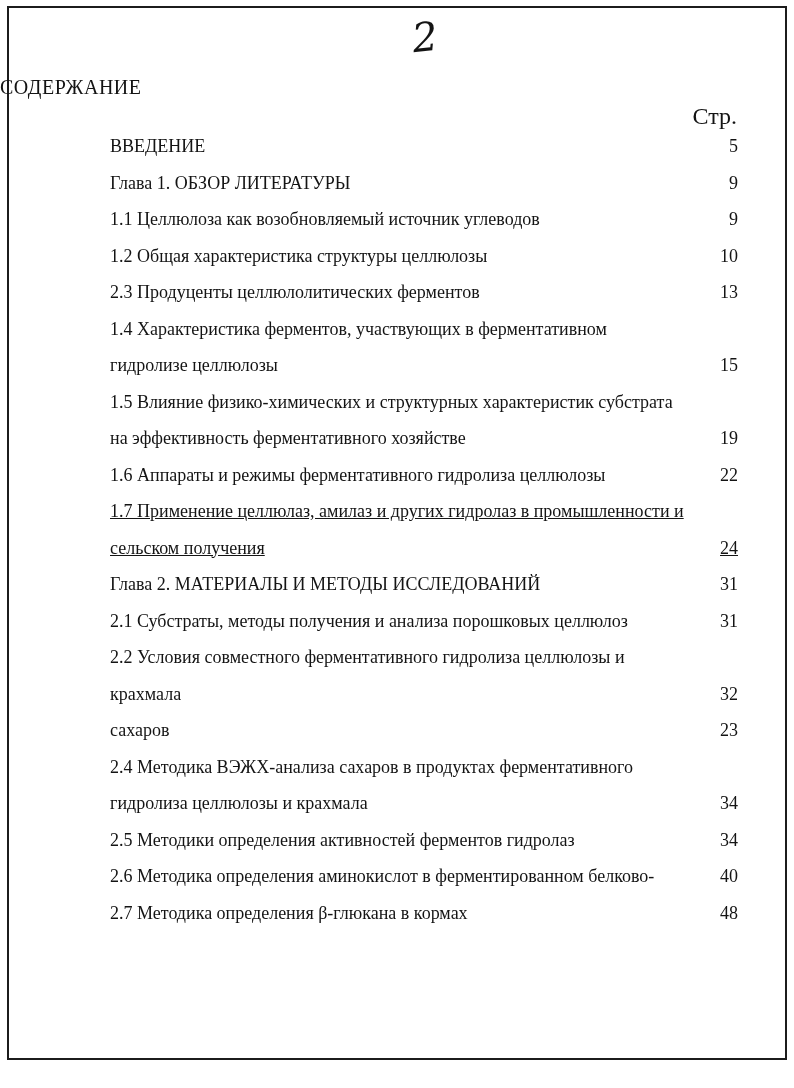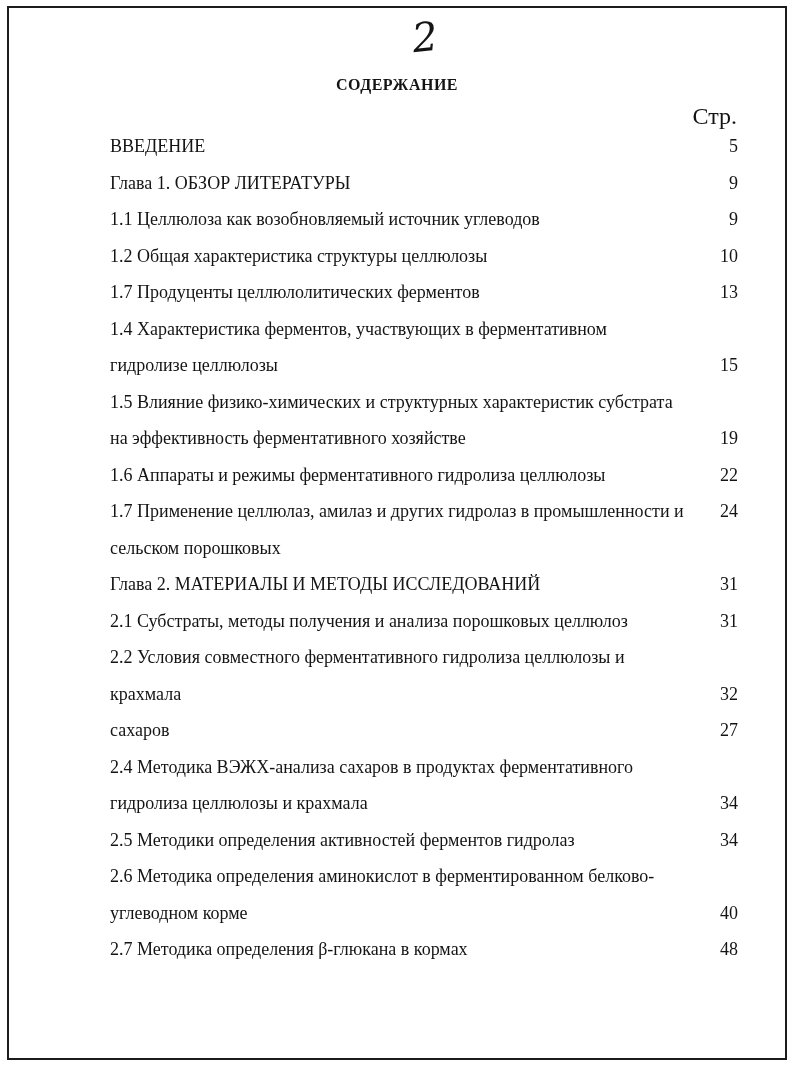--- a/index.html
+++ b/index.html
@@ -34,45 +34,44 @@
     font-family: "DejaVu Serif", serif;
     font-style: italic;
     font-size: 40px;
     transform: translateX(28px) rotate(-6deg);
   }
   .doc-title {
     position: absolute;
     top: 76px;
     left: 0;
     right: 0;
-    text-align: center;
-    font-size: 16px;
+    font-size: 20px;
     letter-spacing: 0.5px;
-    font-weight: bold;
   }
   .str-label {
     position: absolute;
     top: 103px;
     right: 57px;
     font-size: 24px;
   }
   .toc {
     position: absolute;
     top: 128px;
     left: 110px;
     right: 56px;
   }
   .toc-entry {
     display: flex;
     justify-content: space-between;
     align-items: flex-end;
     gap: 22px;
   }
   .toc-entry.align-start {
-    align-items: flex-start;
+    align-items: flex-end;
+    text-decoration: underline;
   }
   .entry-text {
     max-width: 620px;
   }
   .entry-line {
     font-size: 18px;
     line-height: 36.5px;
     white-space: nowrap;
   }
   .entry-page {
@@ -111,21 +110,21 @@
         <div class="entry-page">9</div>
       </div>
       <div class="toc-entry">
         <div class="entry-text">
           <div class="entry-line">1.2 Общая характеристика структуры целлюлозы</div>
         </div>
         <div class="entry-page">10</div>
       </div>
       <div class="toc-entry">
         <div class="entry-text">
-          <div class="entry-line">1.7 Продуценты целлюлолитических ферментов</div>
+          <div class="entry-line">2.3 Продуценты целлюлолитических ферментов</div>
         </div>
         <div class="entry-page">13</div>
       </div>
       <div class="toc-entry">
         <div class="entry-text">
           <div class="entry-line">1.4 Характеристика ферментов, участвующих в ферментативном</div>
           <div class="entry-line">гидролизе целлюлозы</div>
         </div>
         <div class="entry-page">15</div>
       </div>
@@ -138,21 +137,21 @@
       </div>
       <div class="toc-entry">
         <div class="entry-text">
           <div class="entry-line">1.6 Аппараты и режимы ферментативного гидролиза целлюлозы</div>
         </div>
         <div class="entry-page">22</div>
       </div>
       <div class="toc-entry align-start">
         <div class="entry-text">
           <div class="entry-line">1.7 Применение целлюлаз, амилаз и других гидролаз в промышленности и</div>
-          <div class="entry-line">сельском порошковых</div>
+          <div class="entry-line">сельском получения</div>
         </div>
         <div class="entry-page">24</div>
       </div>
       <div class="toc-entry">
         <div class="entry-text">
           <div class="entry-line">Глава 2. МАТЕРИАЛЫ И МЕТОДЫ ИССЛЕДОВАНИЙ</div>
         </div>
         <div class="entry-page">31</div>
       </div>
       <div class="toc-entry">
@@ -165,39 +164,38 @@
         <div class="entry-text">
           <div class="entry-line">2.2 Условия совместного ферментативного гидролиза целлюлозы и</div>
           <div class="entry-line">крахмала</div>
         </div>
         <div class="entry-page">32</div>
       </div>
       <div class="toc-entry">
         <div class="entry-text">
           <div class="entry-line">сахаров</div>
         </div>
-        <div class="entry-page">27</div>
+        <div class="entry-page">23</div>
       </div>
       <div class="toc-entry">
         <div class="entry-text">
           <div class="entry-line">2.4 Методика ВЭЖХ-анализа сахаров в продуктах ферментативного</div>
           <div class="entry-line">гидролиза целлюлозы и крахмала</div>
         </div>
         <div class="entry-page">34</div>
       </div>
       <div class="toc-entry">
         <div class="entry-text">
           <div class="entry-line">2.5 Методики определения активностей ферментов гидролаз</div>
         </div>
         <div class="entry-page">34</div>
       </div>
       <div class="toc-entry">
         <div class="entry-text">
           <div class="entry-line">2.6 Методика определения аминокислот в ферментированном белково-</div>
-          <div class="entry-line">углеводном корме</div>
         </div>
         <div class="entry-page">40</div>
       </div>
       <div class="toc-entry">
         <div class="entry-text">
           <div class="entry-line">2.7 Методика определения β-глюкана в кормах</div>
         </div>
         <div class="entry-page">48</div>
       </div>
     </div>

